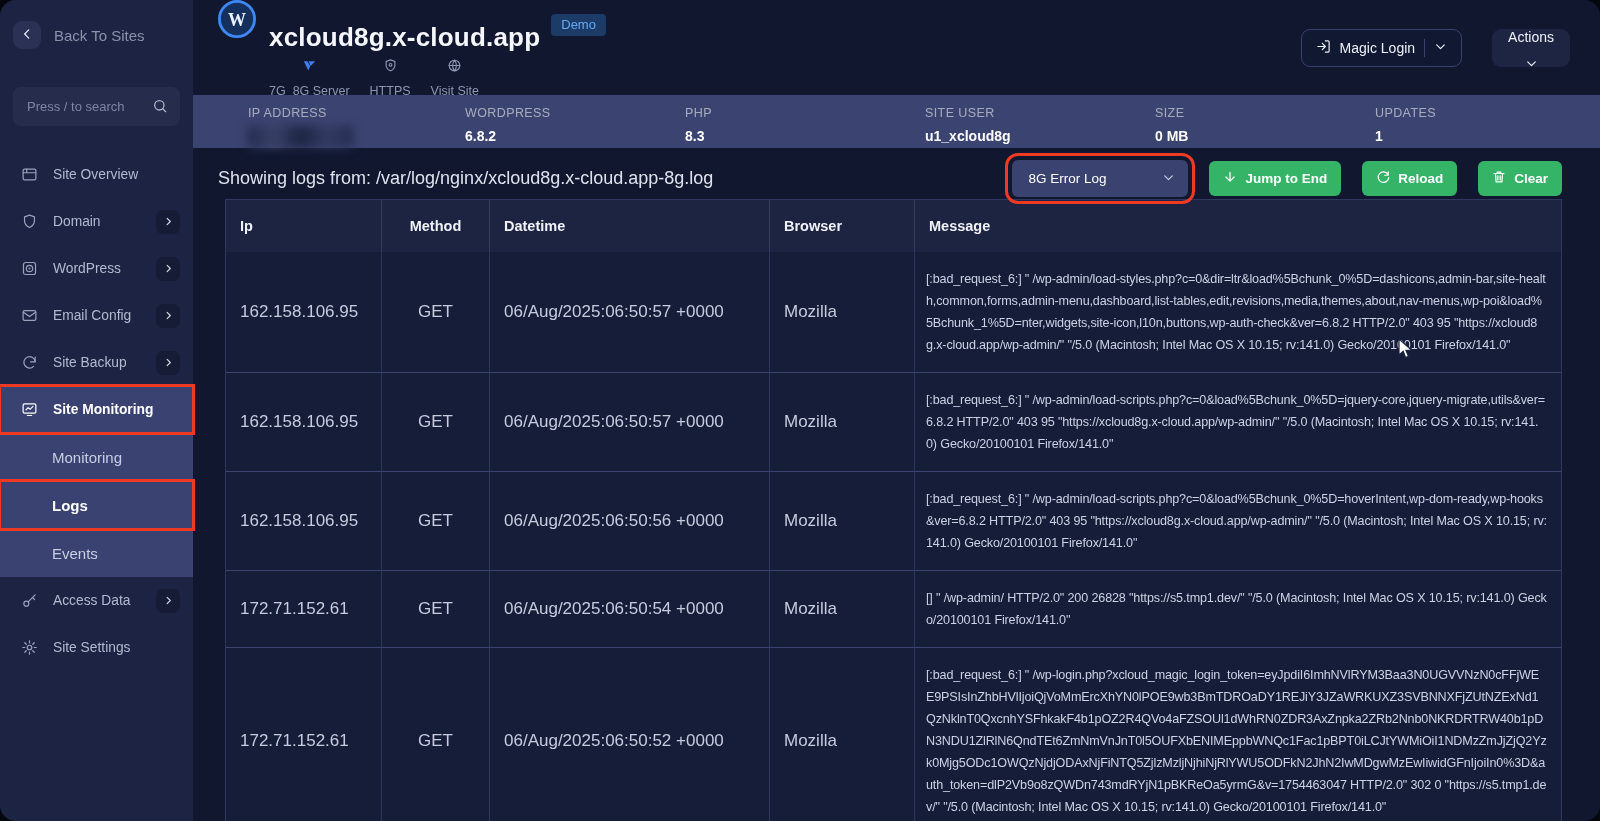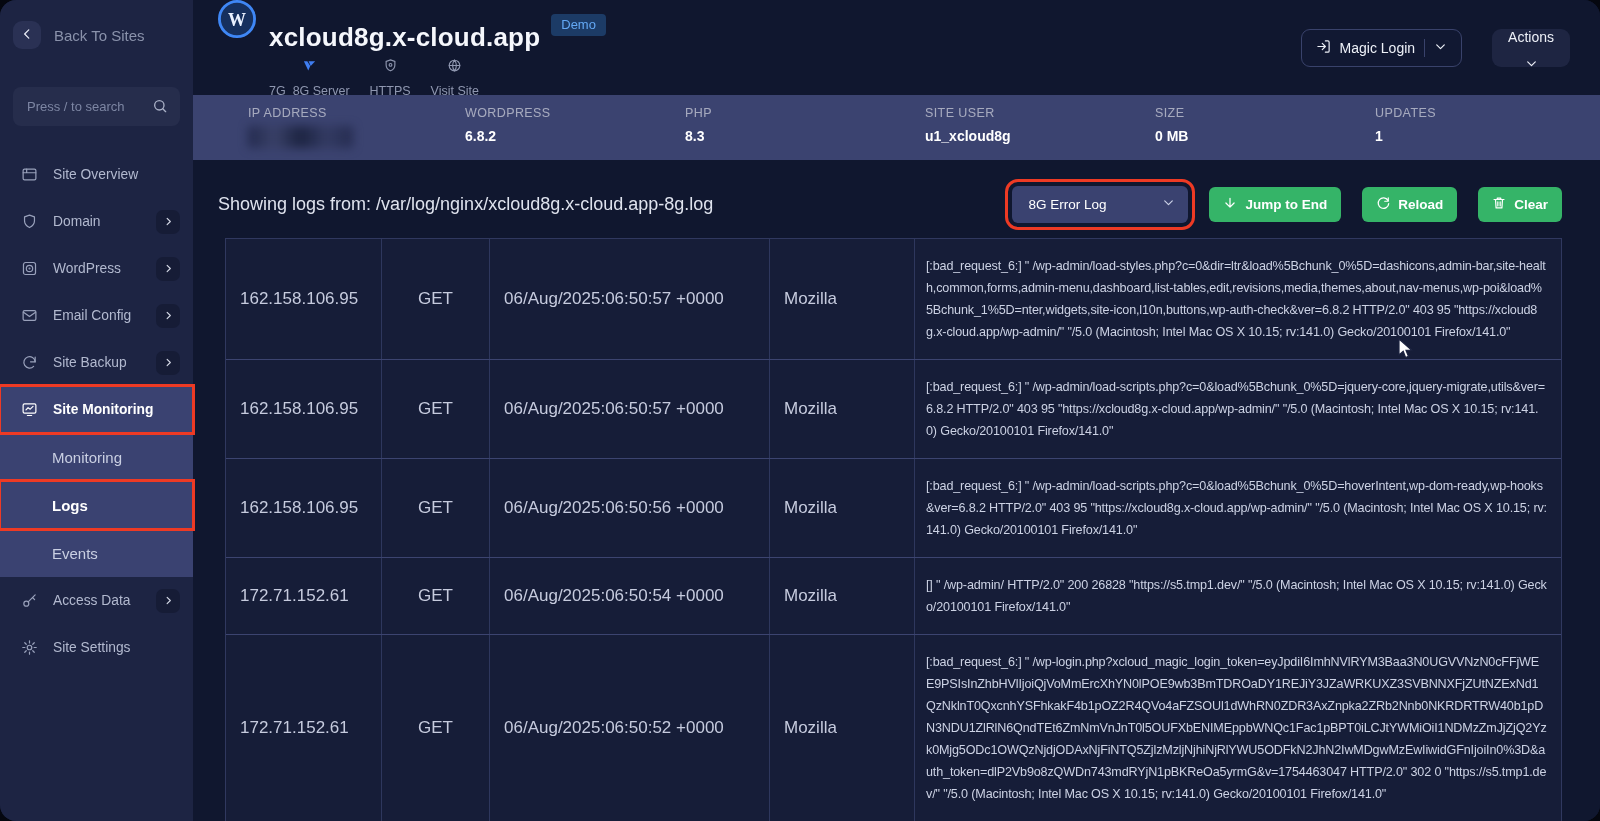--- a/index.html
+++ b/index.html
@@ -351,20 +351,27 @@
             <svg viewBox="0 0 24 24">
                 <path d="M3.5 6h17M9 6V3.8h6V6M6 6l1 14.5h10L18 6M10 10v7M14 10v7"></path>
               </svg>
           </span>
           <span>Clear</span>
         </button>
       </div>
     </div>
 
     <div class="log-table">
+      <div class="tr thead">
+        <div class="td">Ip</div>
+        <div class="td center">Method</div>
+        <div class="td">Datetime</div>
+        <div class="td">Browser</div>
+        <div class="td">Message</div>
+      </div>
       <div class="tbody" id="log-rows">
           <div class="tr">
             <div class="td">162.158.106.95</div>
             <div class="td center">GET</div>
             <div class="td">06/Aug/2025:06:50:57 +0000</div>
             <div class="td">Mozilla</div>
             <div class="td message">[:bad_request_6:] " /wp-admin/load-styles.php?c=0&amp;dir=ltr&amp;load%5Bchunk_0%5D=dashicons,admin-bar,site-health,common,forms,admin-menu,dashboard,list-tables,edit,revisions,media,themes,about,nav-menus,wp-poi&amp;load%5Bchunk_1%5D=nter,widgets,site-icon,l10n,buttons,wp-auth-check&amp;ver=6.8.2 HTTP/2.0" 403 95 "https://xcloud8g.x-cloud.app/wp-admin/" "/5.0 (Macintosh; Intel Mac OS X 10.15; rv:141.0) Gecko/20100101 Firefox/141.0"</div>
           </div>
           <div class="tr">
             <div class="td">162.158.106.95</div>

